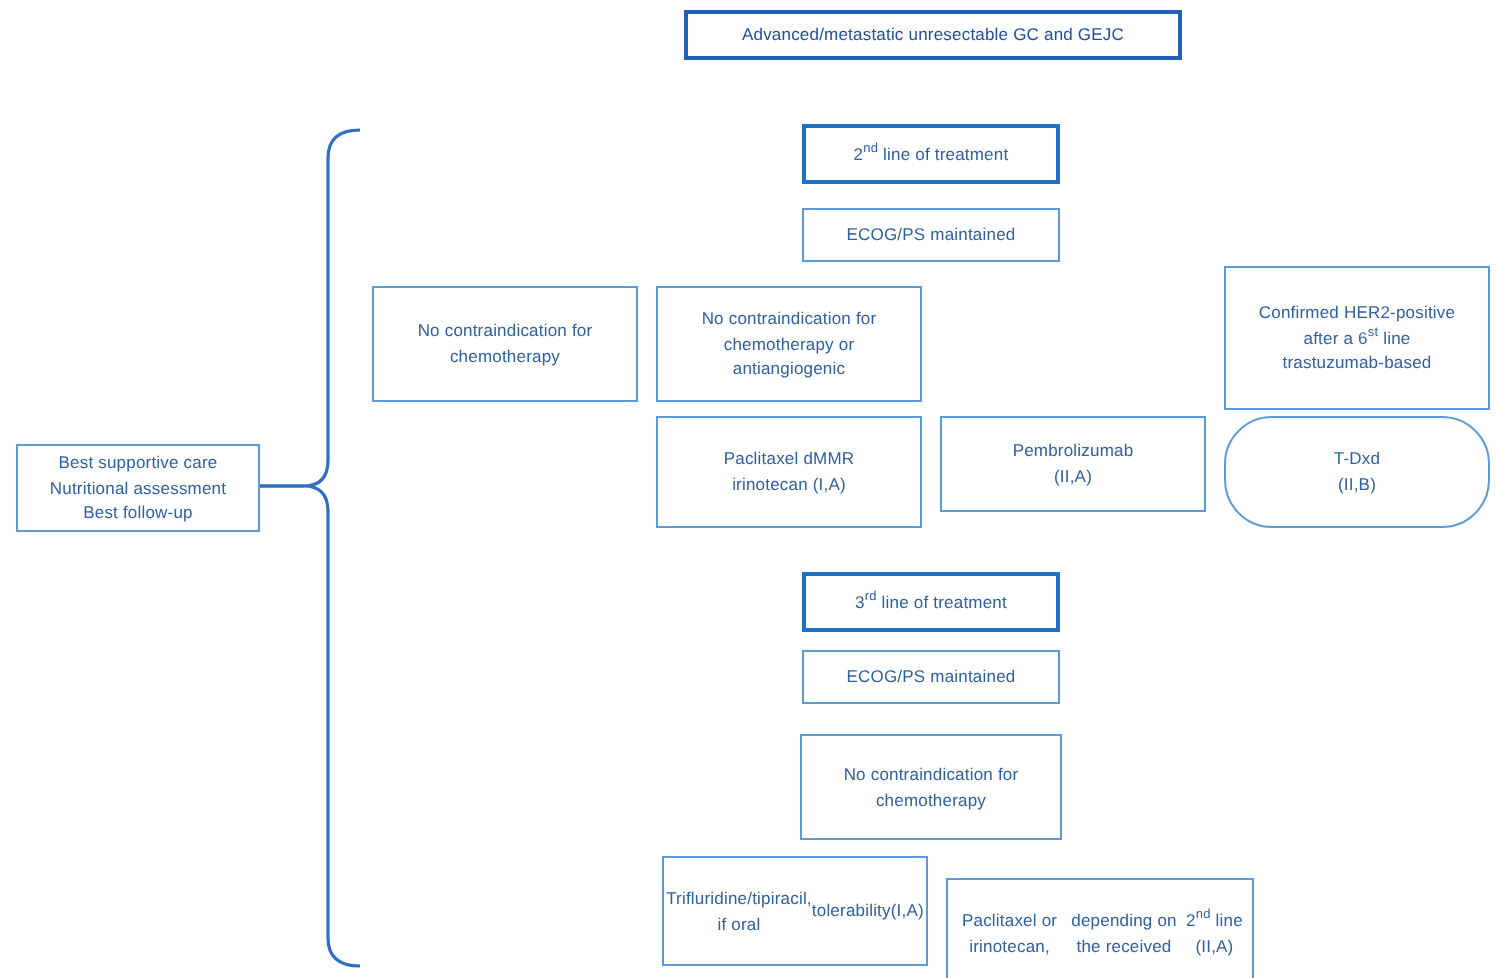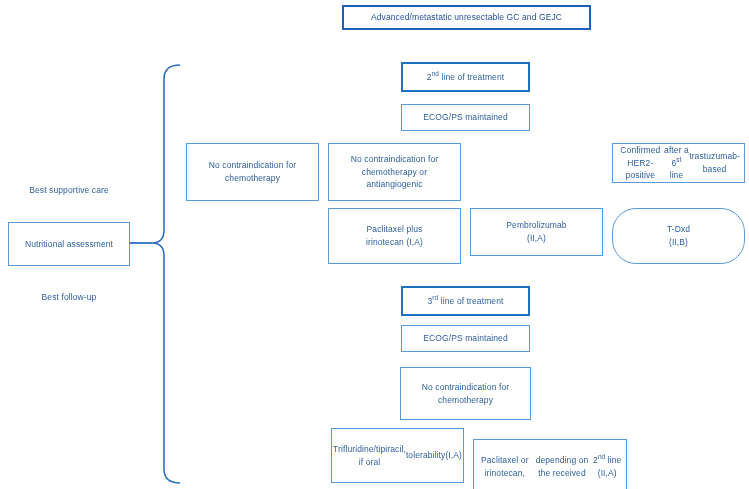--- a/index.html
+++ b/index.html
@@ -59,21 +59,21 @@
   <svg class="brace" width="200" height="460" style="left:0px; top:45px;">
     <path d="M 180 20 Q 164 20 164 34 L 164 185 Q 164 198 152 198
              Q 164 198 164 211 L 164 424 Q 164 438 180 438" fill="none" stroke="#2f6fc0" stroke-width="1.6"></path>
     <path d="M 152 198 L 130 198" fill="none" stroke="#2f6fc0" stroke-width="1.8"></path>
   </svg>
 
   <div class="box header" style="left:342px; top:5px; width:249px; height:25px;">
     <span class="box-text">Advanced/metastatic unresectable GC and GEJC</span>
   </div>
 
-  <div class="box" style="left:8px; top:222px; width:122px; height:44px; flex-direction:column;gap:41px;">
+  <div class="box" style="left:8px; top:222px; width:122px; height:44px; flex-direction:column;">
     <span>Best supportive care</span>
     <span>Nutritional assessment</span>
     <span>Best follow-up</span>
   </div>
 
   <div class="box strong-outline" style="left:401px; top:62px; width:129px; height:30px;">
     <span class="box-text"><span>2</span><sup>nd</sup><span> line of treatment</span></span>
   </div>
 
   <div class="box" style="left:401px; top:104px; width:129px; height:27px;">
@@ -85,29 +85,29 @@
     <span>chemotherapy</span>
   </div>
 
   <div class="box" style="left:328px; top:143px; width:133px; height:58px; flex-direction:column;">
     <span>No contraindication for</span>
     <span>chemotherapy or</span>
     <span>antiangiogenic</span>
   </div>
 
 
-  <div class="box" style="left:612px; top:143px; width:133px; height:40px; flex-direction:row;">
+  <div class="box" style="left:612px; top:133px; width:133px; height:72px; flex-direction:column;">
     <span>Confirmed HER2-positive</span>
     <span><span>after a 6</span><sup>st</sup><span> line</span></span>
     <span>trastuzumab-based</span>
   </div>
 
 
   <div class="box" style="left:328px; top:208px; width:133px; height:56px; flex-direction:column;">
-    <span>Paclitaxel plus</span>
+    <span>Paclitaxel dMMR</span>
     <span>irinotecan (I,A)</span>
   </div>
 
   <div class="box" style="left:470px; top:208px; width:133px; height:48px; flex-direction:column;">
     <span>Pembrolizumab</span>
     <span>(II,A)</span>
   </div>
 
   <div class="box" style="left:612px; top:208px; width:133px; height:56px; flex-direction:column;border-radius:24px;">
     <span>T-Dxd</span>

